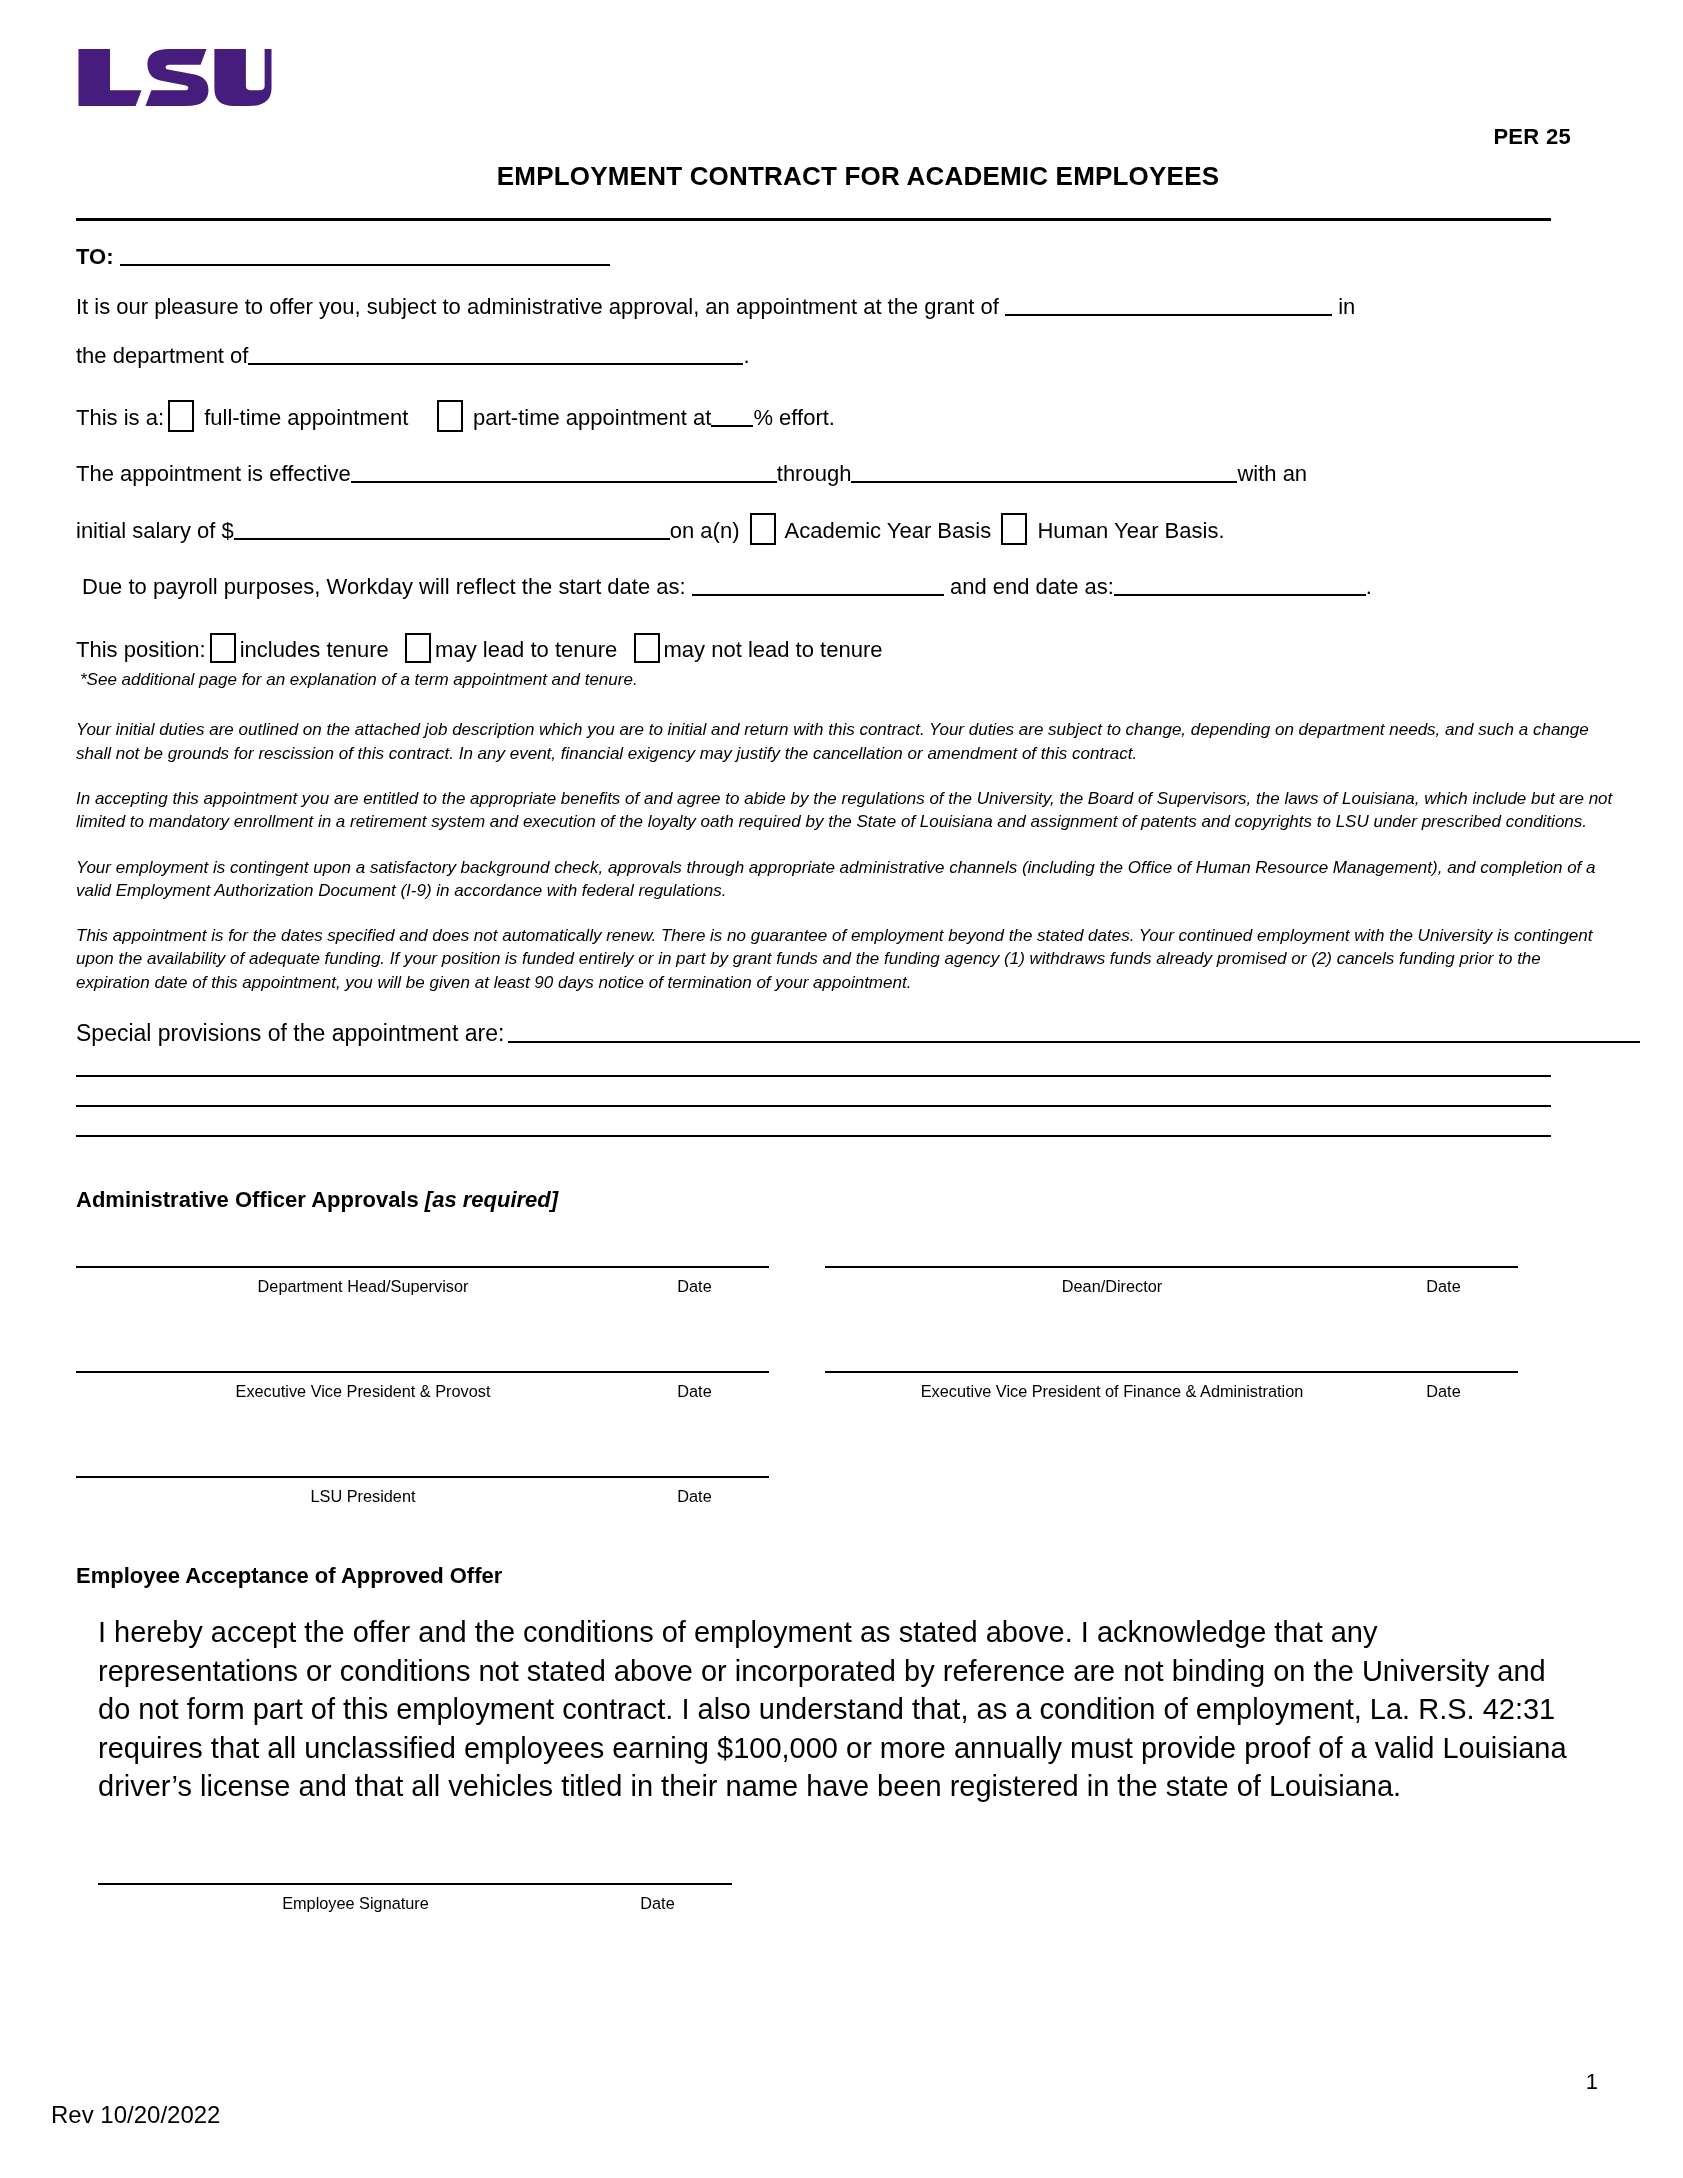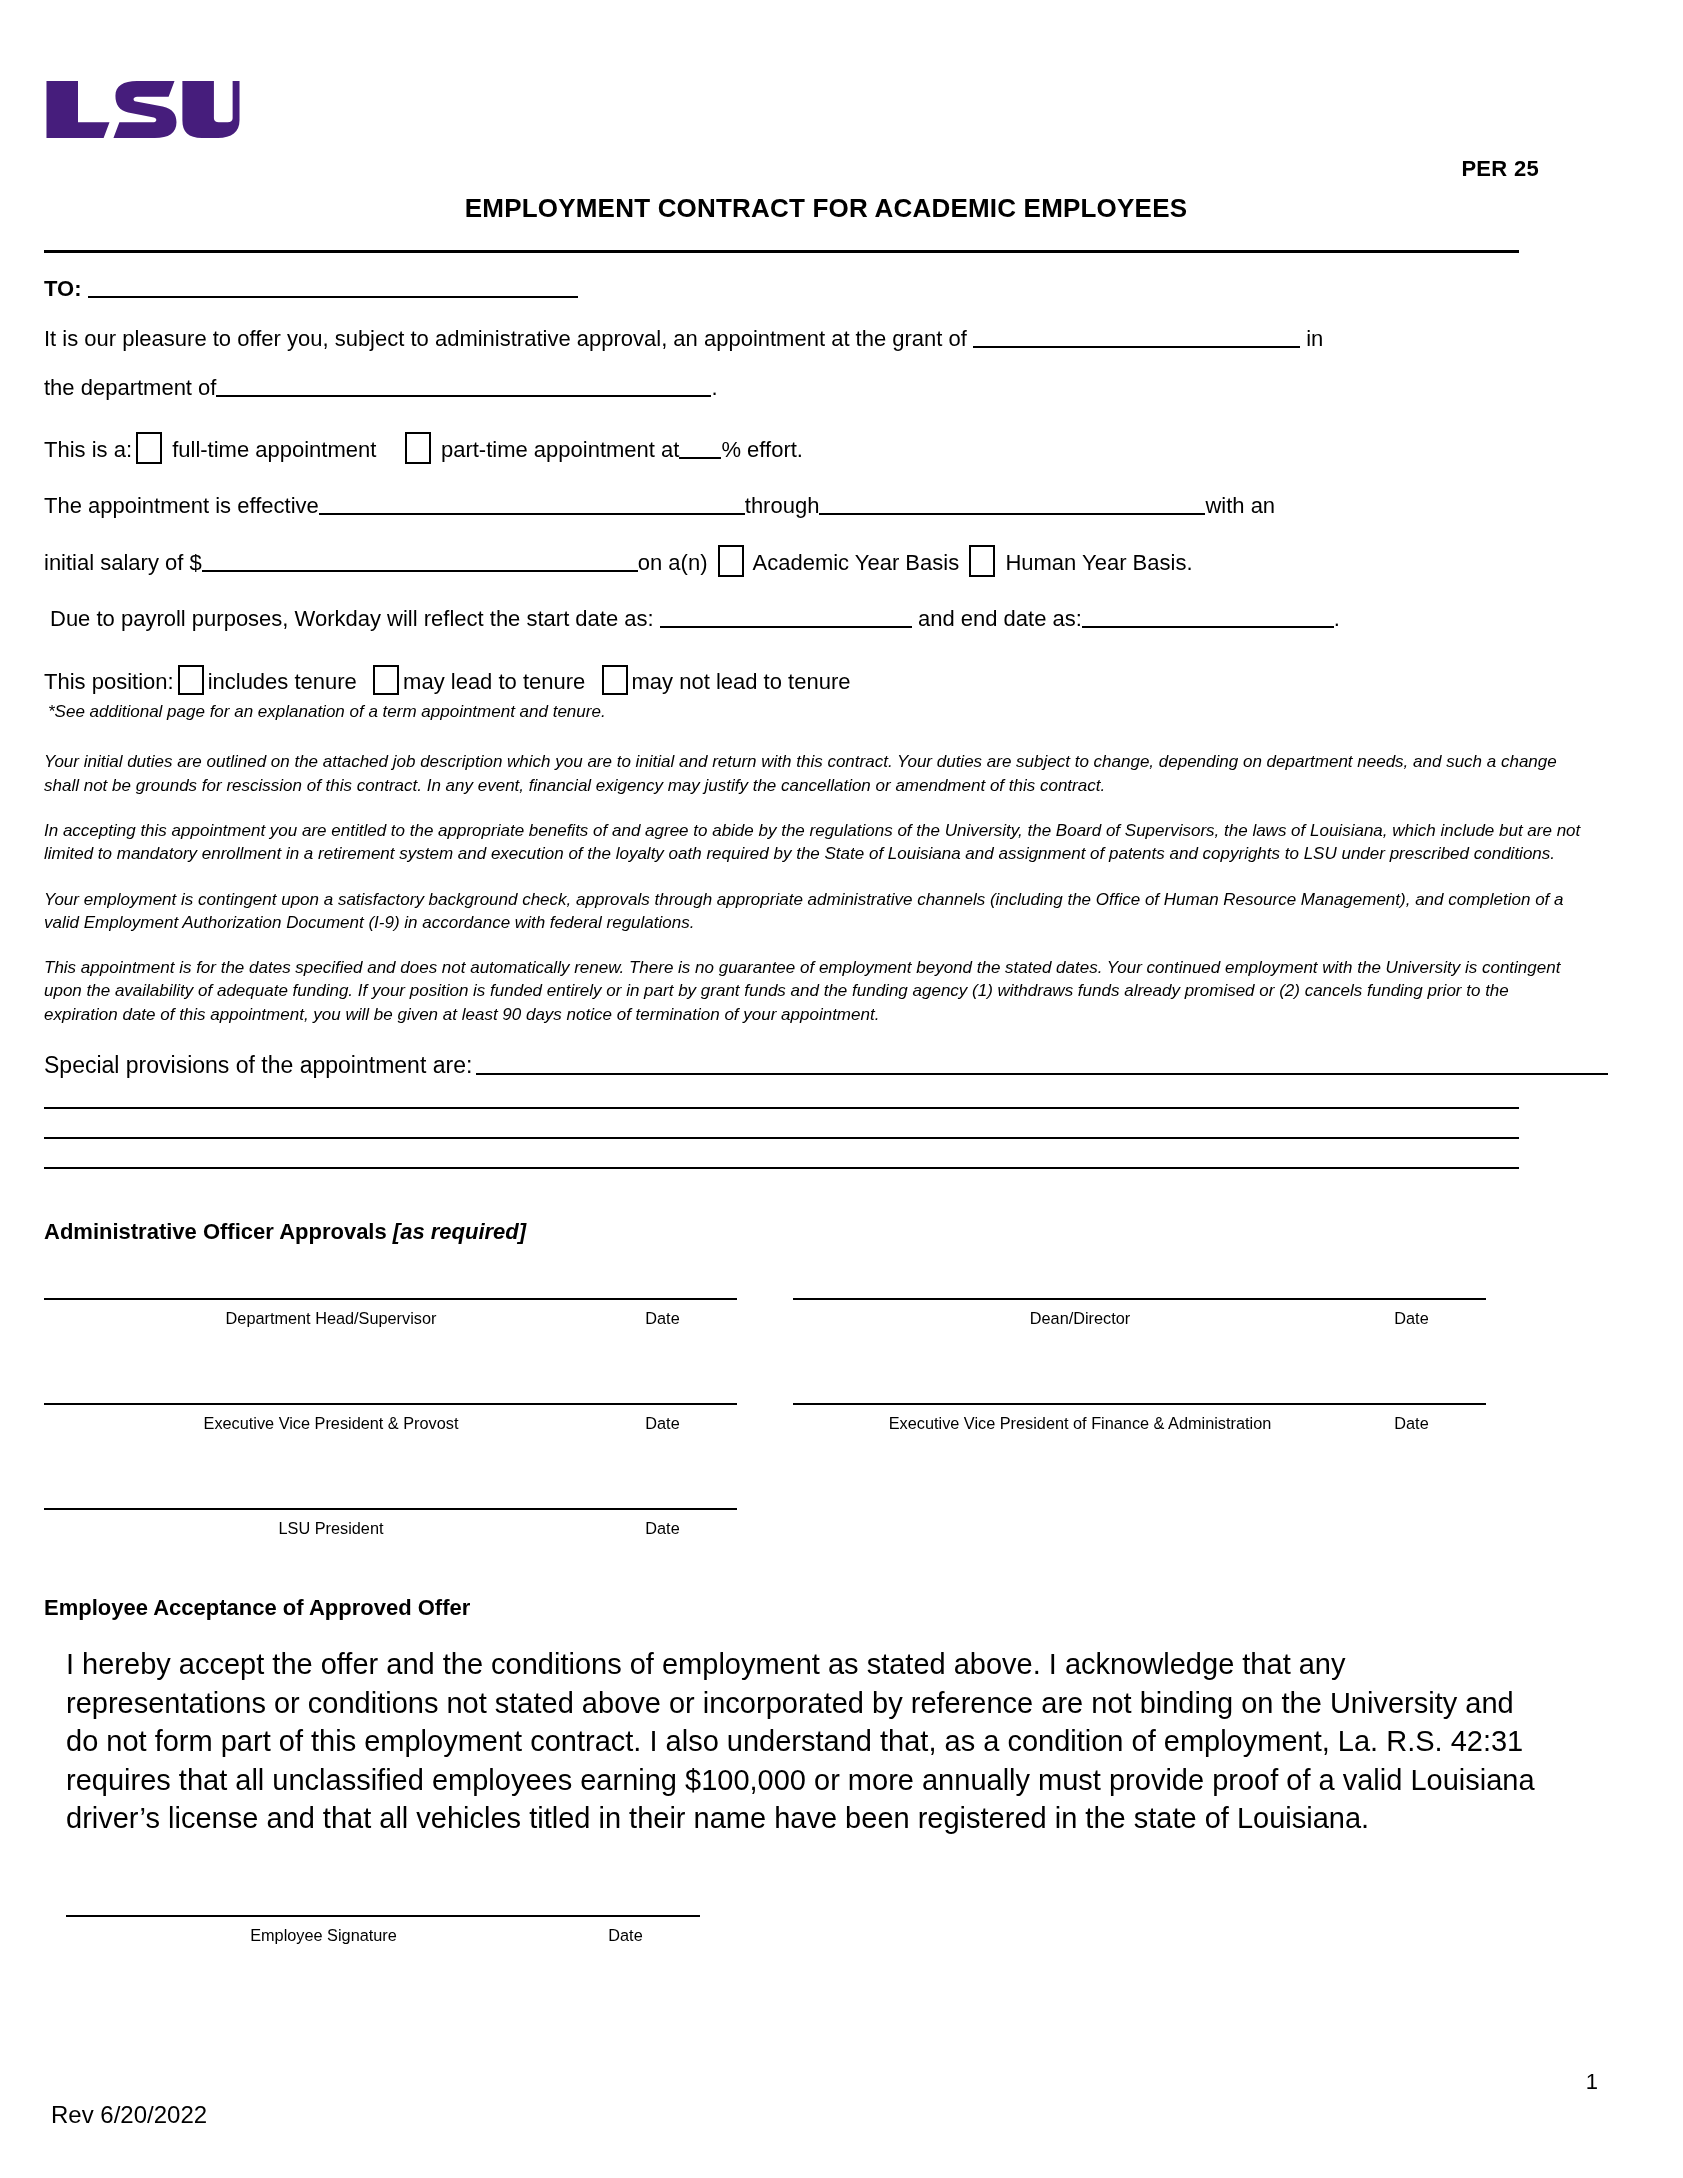--- a/index.html
+++ b/index.html
@@ -15,24 +15,23 @@
     position: relative;
     width: 1683px;
     height: 2178px;
     background: #ffffff;
     box-sizing: border-box;
     padding: 0;
     overflow: hidden;
   }
   .inner {
     position: absolute;
-    left: 44px;
+    left: 76px;
     top: 0;
     width: 1564px;
-    margin-top: 32px;
   }
 
   
   .header-row {
     position: relative;
     height: 119px;
   }
   .logo {
     position: absolute;
     left: 0;
@@ -372,16 +371,16 @@
     <div class="emp-sig-block">
       <div class="emp-sig-line"></div>
       <div class="emp-sig-caption">
         <span class="role">Employee Signature</span>
         <span class="date">Date</span>
       </div>
     </div>
 
   </div>
 
-  <div class="footer-rev">Rev 6/20/2022</div>
+  <div class="footer-rev">Rev 10/20/2022</div>
   <div class="footer-page">1</div>
 </div>
 
 
 </body></html>

